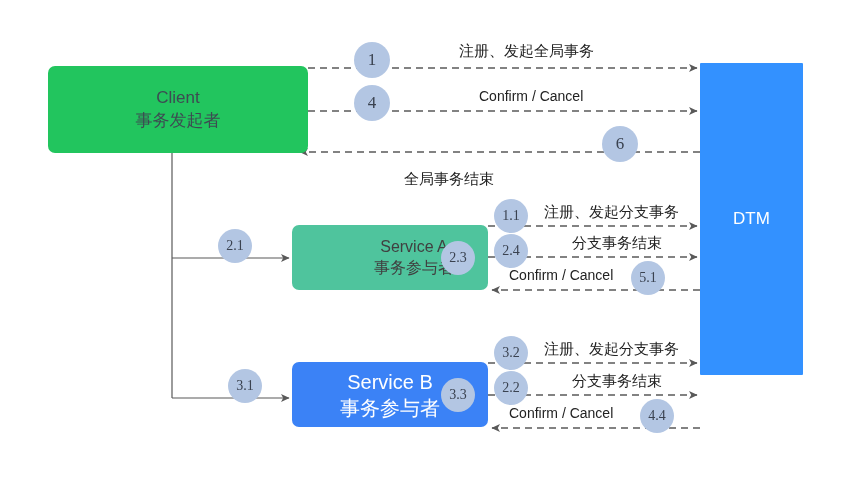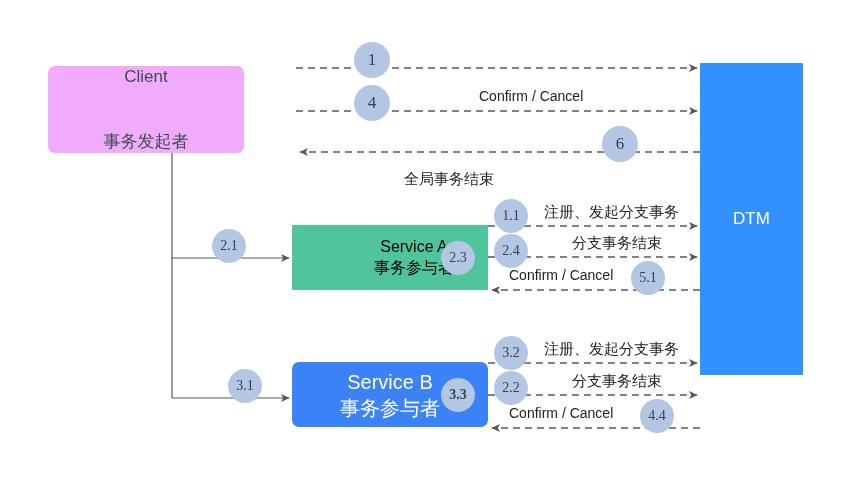--- a/index.html
+++ b/index.html
@@ -26,36 +26,35 @@
     box-sizing: border-box;
     line-height: 1.3;
   }
   .node .ln {
     display: block;
     white-space: nowrap;
   }
   #client-node {
     left: 48px;
     top: 66px;
-    width: 196px;
+    width: 260px;
     height: 87px;
-    background: #f0abfc;
+    background: #22c55e;
     border-radius: 7px;
     color: #3d4b52;
     font-size: 17px;
-    justify-content: space-between;
   }
   #service-a-node {
     left: 292px;
     top: 225px;
     width: 196px;
     height: 65px;
     background: #4fc49d;
-    border-radius: 1px;
-    color: #000000;
+    border-radius: 7px;
+    color: #404040;
     font-size: 16px;
     padding-left: 48px;
   }
   #service-b-node {
     left: 292px;
     top: 362px;
     width: 196px;
     height: 65px;
     background: #3b82f6;
     border-radius: 7px;
@@ -162,40 +161,41 @@
 
   <div class="node" id="service-b-node">
     <span class="ln">Service B</span>
     <span class="ln">事务参与者</span>
   </div>
 
   <div class="node" id="dtm-node">
     <span class="ln">DTM</span>
   </div>
 
+  <div class="edge-label cn" style="left:455px; top:43px;">注册、发起全局事务</div>
   <div class="edge-label" style="left:475px; top:89px;">Confirm / Cancel</div>
   <div class="edge-label cn" style="left:400px; top:127px;margin-top:44px;">全局事务结束</div>
 
   <div class="edge-label cn" style="left:540px; top:204px;">注册、发起分支事务</div>
   <div class="edge-label cn" style="left:568px; top:235px;">分支事务结束</div>
   <div class="edge-label" style="left:505px; top:268px;">Confirm / Cancel</div>
 
   <div class="edge-label cn" style="left:540px; top:341px;">注册、发起分支事务</div>
   <div class="edge-label cn" style="left:568px; top:373px;">分支事务结束</div>
   <div class="edge-label" style="left:505px; top:406px;">Confirm / Cancel</div>
 
   <div class="badge big" style="left:354px; top:42px;">1</div>
   <div class="badge big" style="left:354px; top:85px;">4</div>
   <div class="badge big" style="left:602px; top:126px;">6</div>
 
-  <div class="badge small" style="left:212px; top:229px;">2.1</div>
+  <div class="badge small" style="left:218px; top:229px;">2.1</div>
   <div class="badge small" style="left:494px; top:199px;">1.1</div>
   <div class="badge small" style="left:441px; top:241px;">2.3</div>
   <div class="badge small" style="left:494px; top:234px;">2.4</div>
   <div class="badge small" style="left:631px; top:261px;">5.1</div>
 
   <div class="badge small" style="left:228px; top:369px;">3.1</div>
   <div class="badge small" style="left:494px; top:336px;">3.2</div>
-  <div class="badge small" style="left:441px; top:378px;font-weight:bold;">3.3</div>
+  <div class="badge small" style="left:441px; top:378px;">3.3</div>
   <div class="badge small" style="left:494px; top:371px;">2.2</div>
   <div class="badge small" style="left:640px; top:399px;">4.4</div>
 
 </div>
 
 </body></html>

